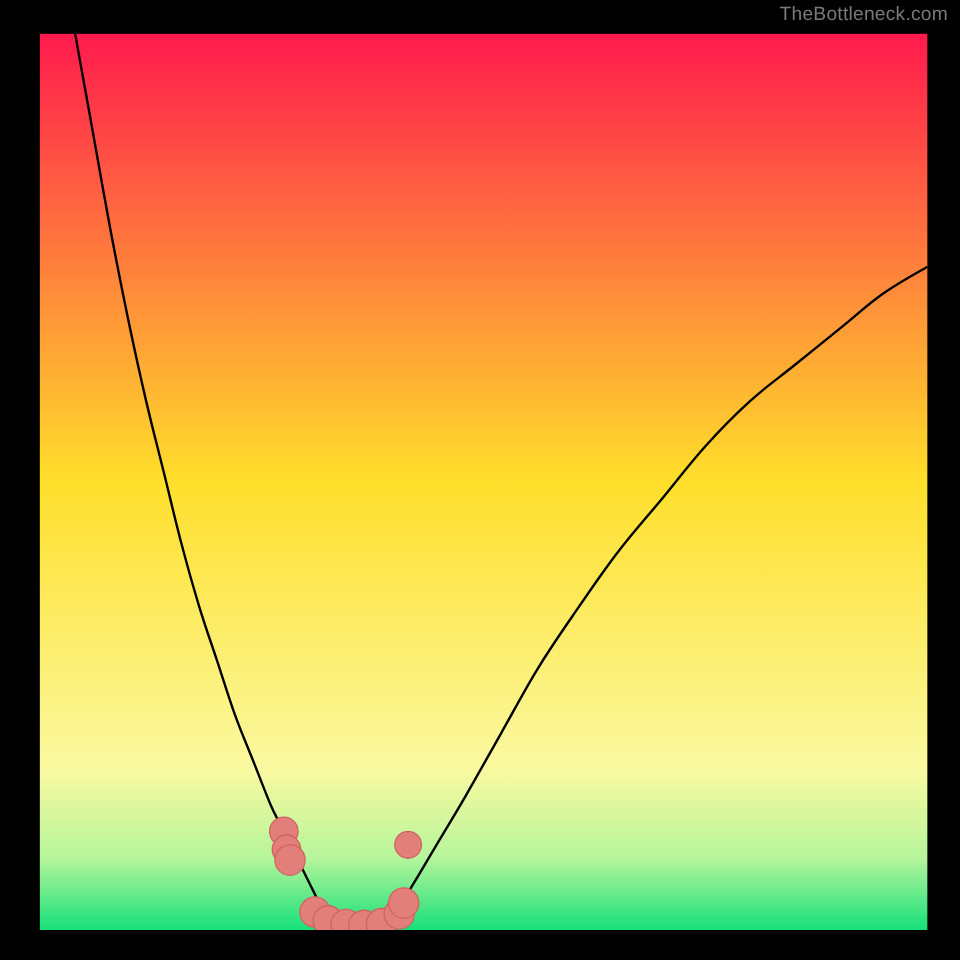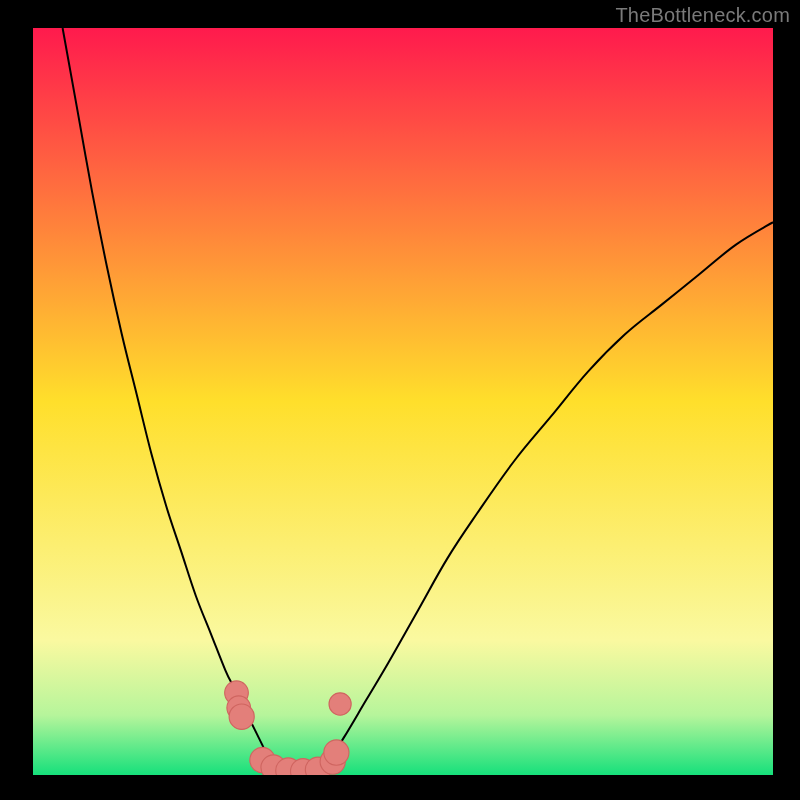--- a/index.html
+++ b/index.html
@@ -17,21 +17,21 @@
     left: 0;
     width: 800px;
     height: 800px;
     background: #000;
   }
   .watermark {
     position: absolute;
     top: 4px;
     right: 10px;
     color: #7a7a7a;
-    font-size: 20px;
+    font-size: 16px;
     font-weight: 500;
     letter-spacing: 0.2px;
     z-index: 50;
   }
   .plot {
     position: absolute;
     top: 28px;
     left: 33px;
     width: 740px;
     height: 747px;

